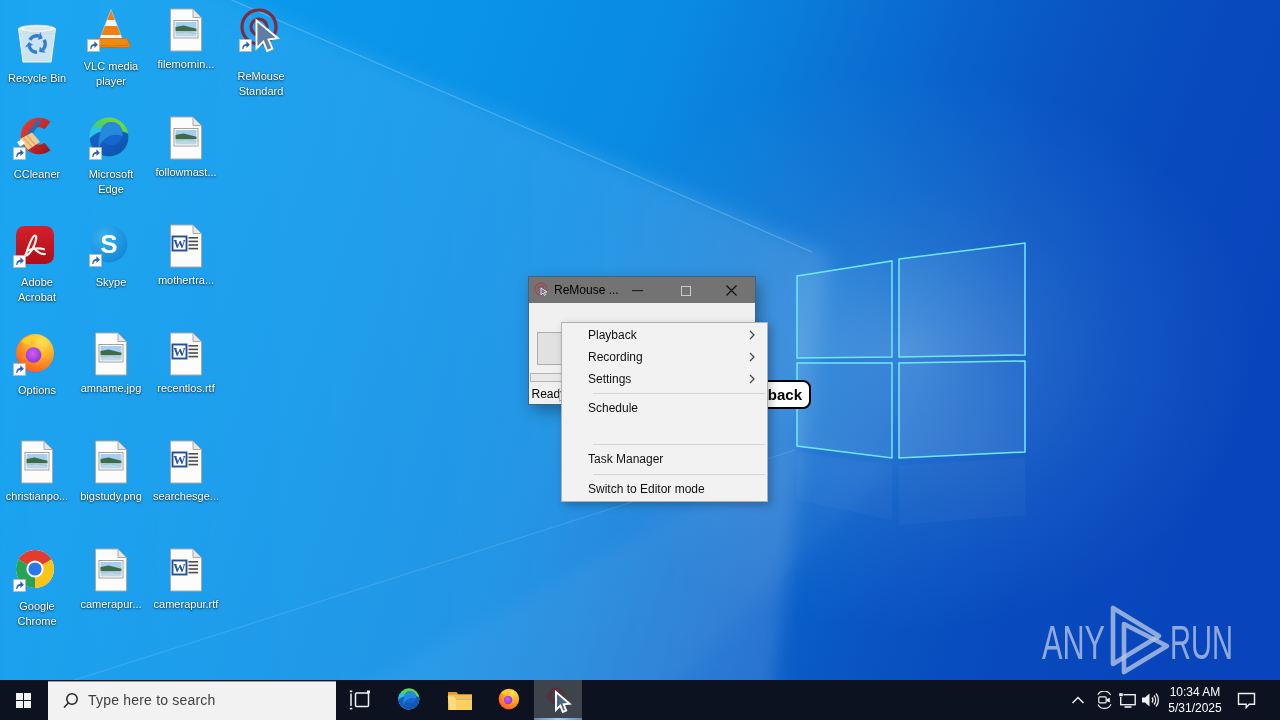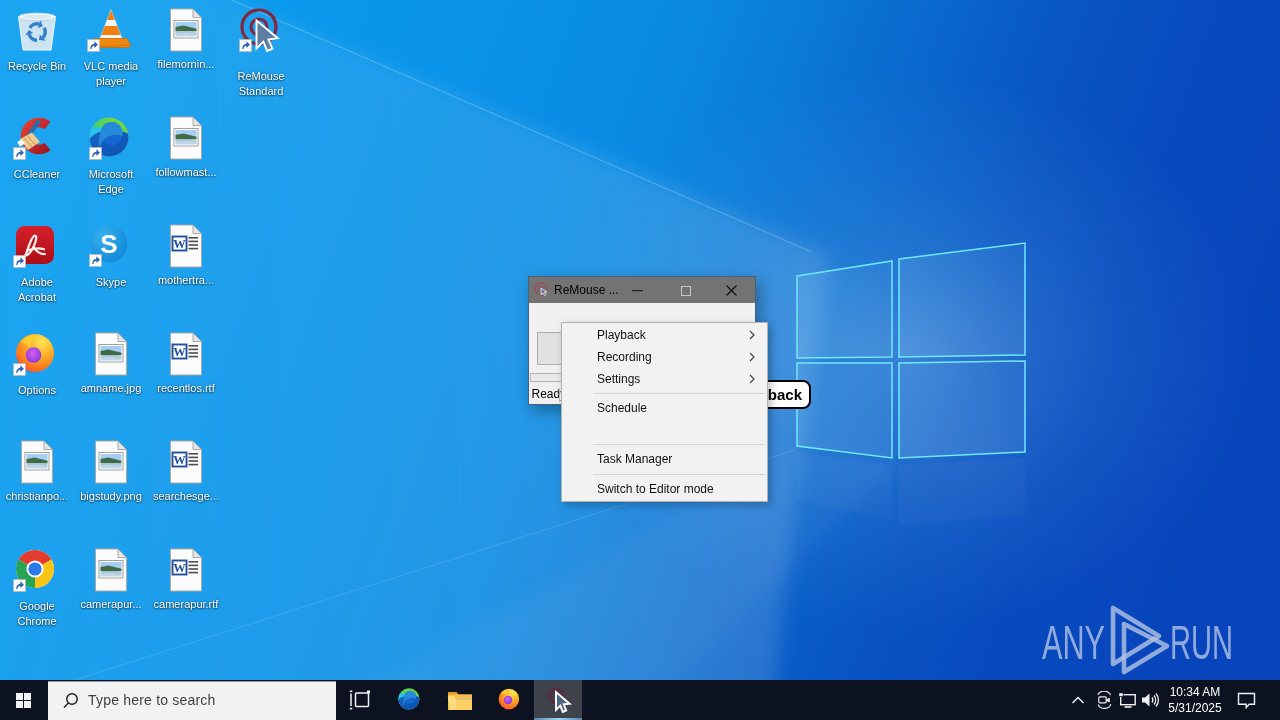--- a/index.html
+++ b/index.html
@@ -15,21 +15,21 @@
        border:1px solid #44627e;box-shadow:4px 6px 14px rgba(0,0,0,.32);}
   #titlebar{position:absolute;left:0;top:0;width:100%;height:26px;background:#737373;}
   #titlebar .ticon{position:absolute;left:5px;top:5px;}
   #titlebar .ttext{position:absolute;left:25px;top:6px;font-size:12px;color:#000;}
   #menubar{position:absolute;left:0;top:26px;width:100%;height:20px;background:#fff;font-size:12px;color:#000;}
   .mitem{position:absolute;top:0;height:20px;line-height:20px;text-align:center;}
   #opt-hl{background:#cde8ff;}
   
   #menu{left:561px;top:322px;width:205px;height:178px;background:#f2f2f2;
         border:1px solid #b0b0b0;box-shadow:3px 3px 8px rgba(0,0,0,.25);font-size:12px;color:#111;}
-  .dd{position:absolute;left:0;width:100%;height:22px;line-height:22px;padding-left:35px;box-sizing:border-box;}
+  .dd{position:absolute;left:0;width:100%;height:22px;line-height:22px;padding-left:26px;box-sizing:border-box;}
   .sep{position:absolute;left:31px;width:172px;height:1px;background:#d4d4d4;}
   .arr{position:absolute;right:12px;top:6px;}
   
   #backbtn{left:740px;top:380px;width:60px;height:25px;background:#fff;border:2px solid #000;
            border-radius:8px;font-size:15px;font-weight:600;color:#000;text-align:right;
            line-height:25px;padding-right:7px;}
   
   #taskbar{left:0;top:680px;width:1280px;height:40px;background:#0d1220;}
   #search{position:absolute;left:48px;top:1px;width:288px;height:39px;background:#f2f2f2;
           border-top:1px solid #9a9a9a;box-sizing:border-box;text-align:center;}
@@ -128,21 +128,21 @@
       <rect x="10.5" y="12.5" width="14" height="14" fill="#fff" stroke="#2150a0" stroke-width="1.9"></rect>
       <text x="17.5" y="24" font-size="12.5" font-weight="bold" fill="#2150a0" text-anchor="middle" font-family="Liberation Serif,serif">W</text>
     </g>
     <g id="shortcut">
       <rect x="0.5" y="0.5" width="12" height="12" fill="#fff" stroke="#b5b5b5" stroke-width="0.7"></rect>
       <path d="M3.2 10 C3.2 6.6 5.2 4.9 7.4 4.8 L7.4 2.3 L10.9 5.7 L7.4 9.1 L7.4 6.8 C6 6.8 4.6 7.6 4.4 10 Z" fill="#2b62b5"></path>
     </g>
   </defs>
 </svg>
 
-<div class="cell" style="left:-1px;top:8px">
+<div class="cell" style="left:-1px;top:20px">
   <svg width="48" height="46" viewBox="0 0 48 46">
     <path d="M5.5 8.5 L42.5 8.5 L38 42 L10 42 Z" fill="#e0eaf2" fill-opacity="0.9" stroke="#f3f9fd" stroke-width="1"></path>
     <ellipse cx="24" cy="8.7" rx="18.5" ry="3.6" fill="#f4fafd" stroke="#c4d6e2" stroke-width="0.8"></ellipse>
     <ellipse cx="24" cy="8.7" rx="14" ry="2.3" fill="#dce8f0"></ellipse>
     <path d="M7 13.5 L41 13.5" stroke="#c9d9e4" stroke-width="0.7"></path>
     <g stroke="#2e7ecb" stroke-width="3.5" fill="none">
       <path d="M16.9 19.9 A8.2 8.2 0 0 1 26.1 16.1"></path>
       <path d="M31.1 19.9 A8.2 8.2 0 0 1 29.8 29.8"></path>
       <path d="M24.0 32.2 A8.2 8.2 0 0 1 16.1 26.1"></path>
     </g>

